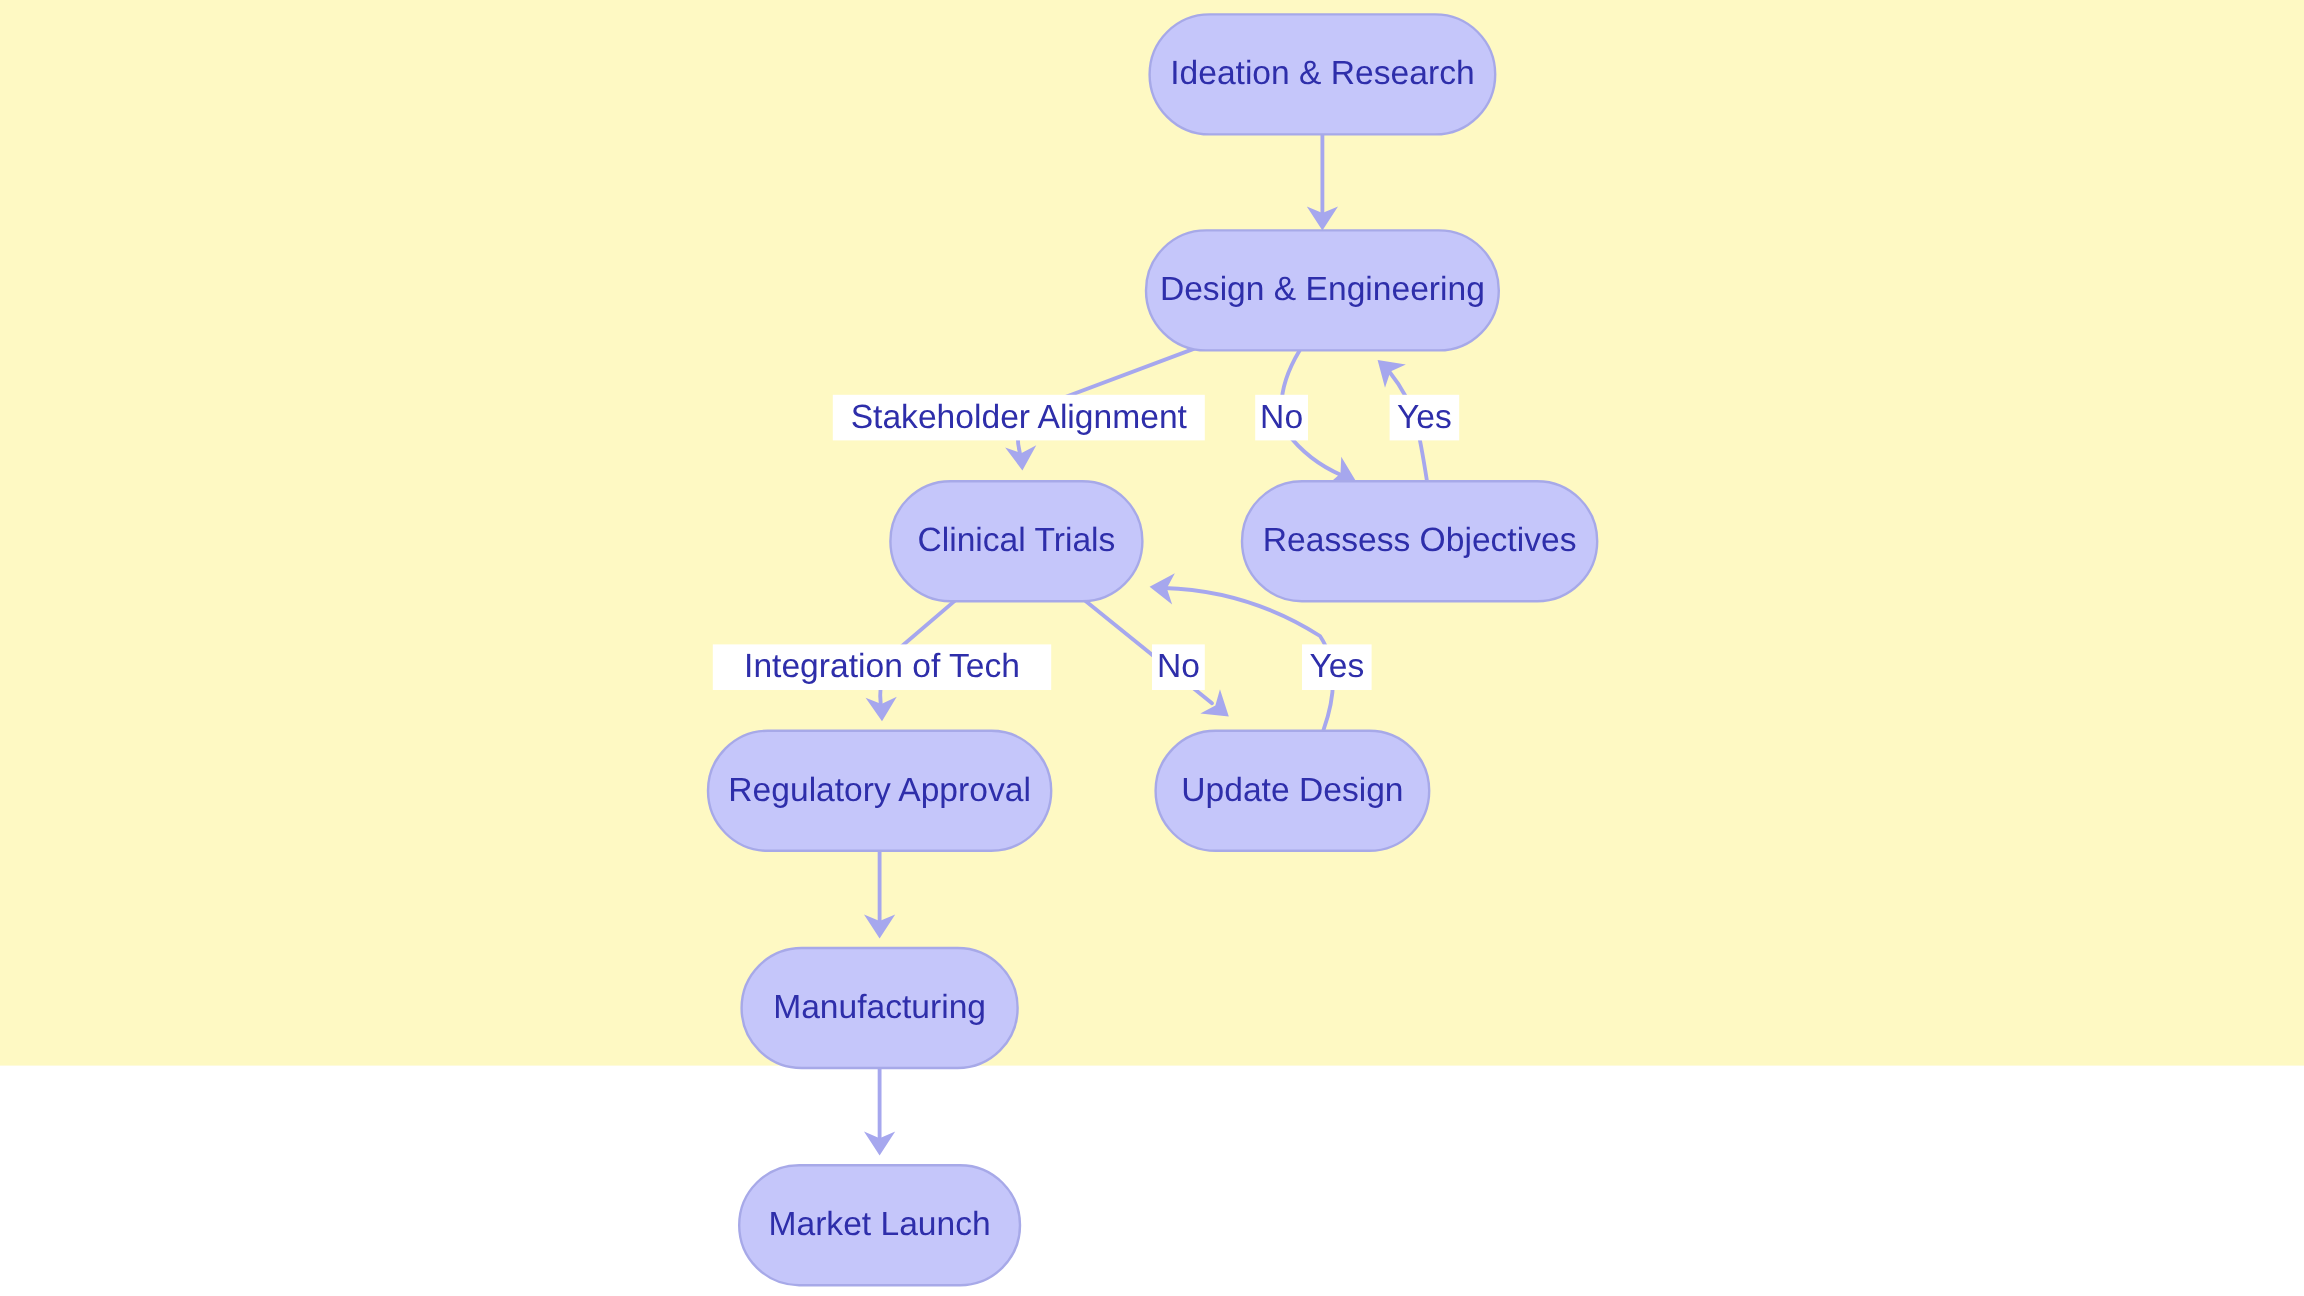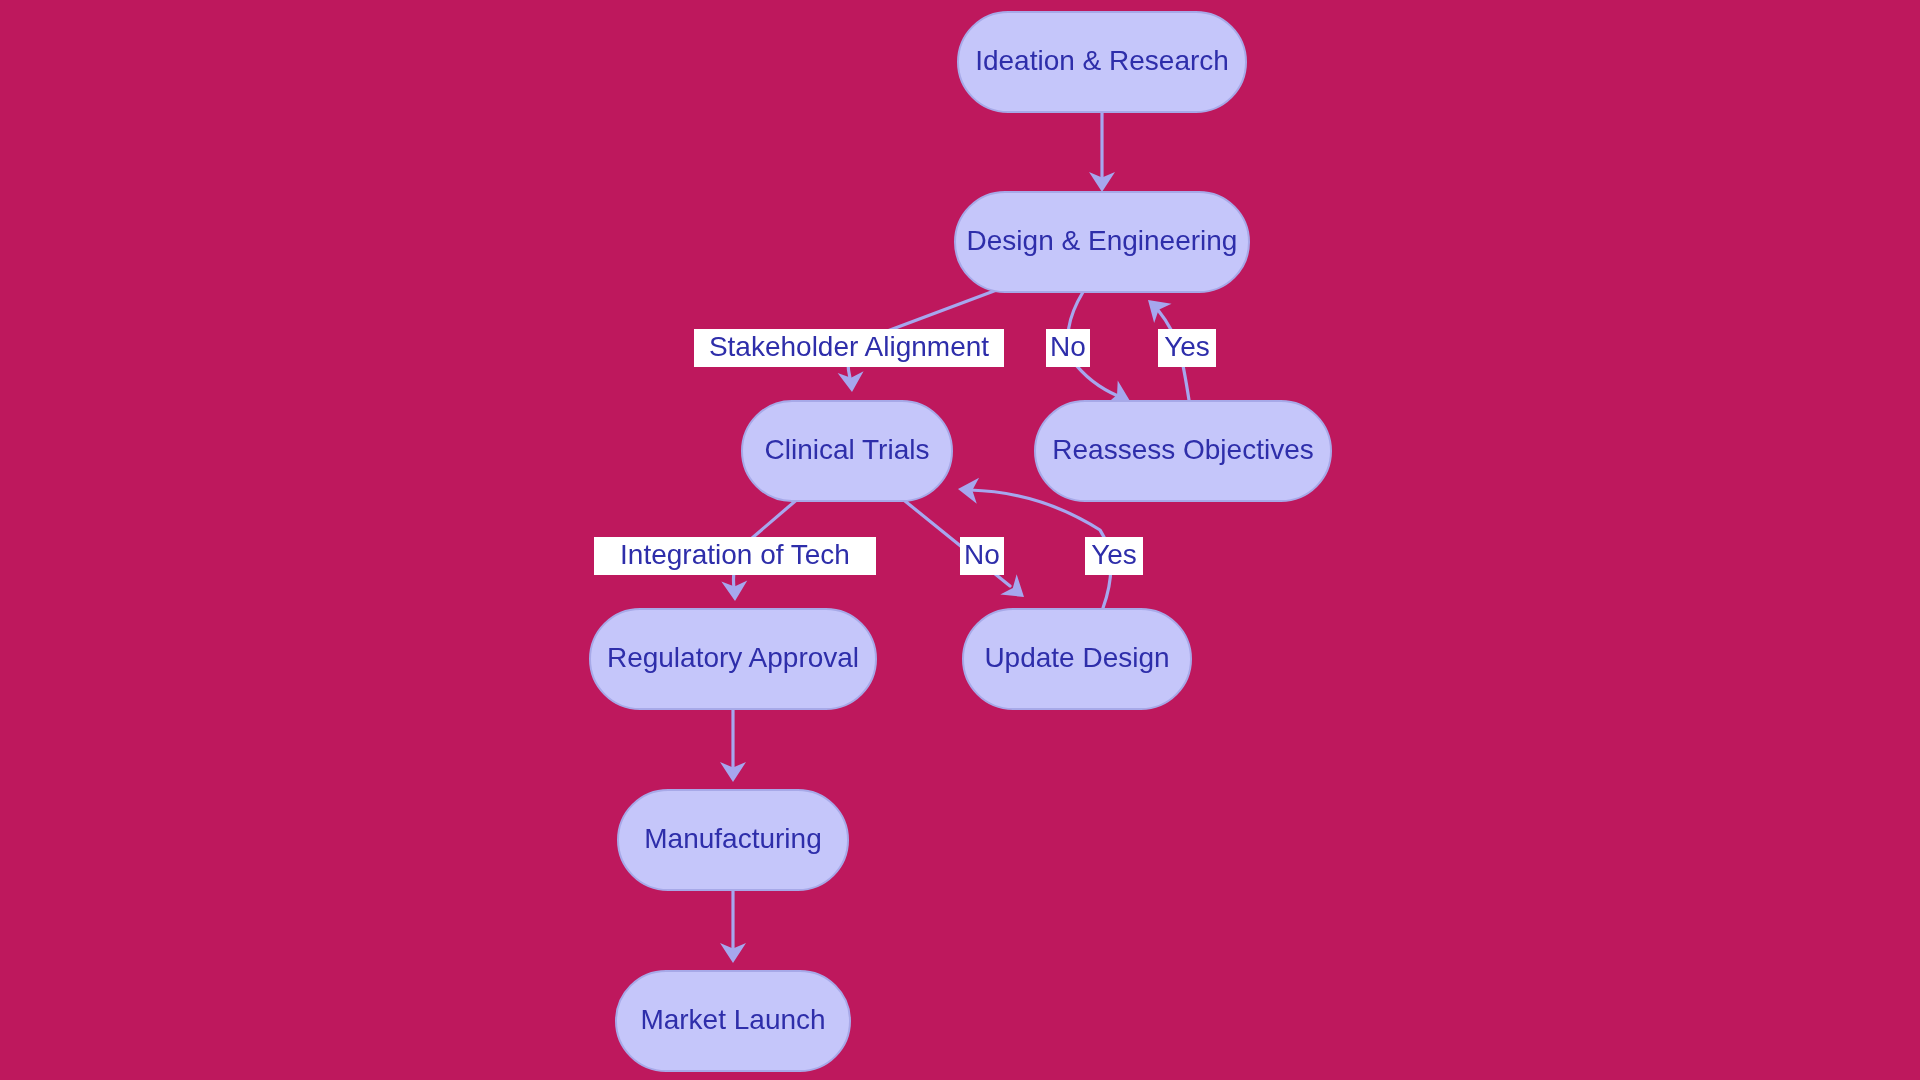--- a/index.html
+++ b/index.html
@@ -9,22 +9,22 @@
     background: #ffffff;
     width: 1920px;
     height: 1080px;
     overflow: hidden;
     font-family: "Liberation Sans", "DejaVu Sans", sans-serif;
   }
 
   #flow-root {
     position: relative;
     width: 1920px;
-    height: 1080px;
-    background: #be185d;
+    height: 888px;
+    background: #fef9c3;
   }
 
   svg#flow-canvas {
     position: absolute;
     top: 0;
     left: 0;
     width: 1920px;
     height: 1080px;
     display: block;
   }

